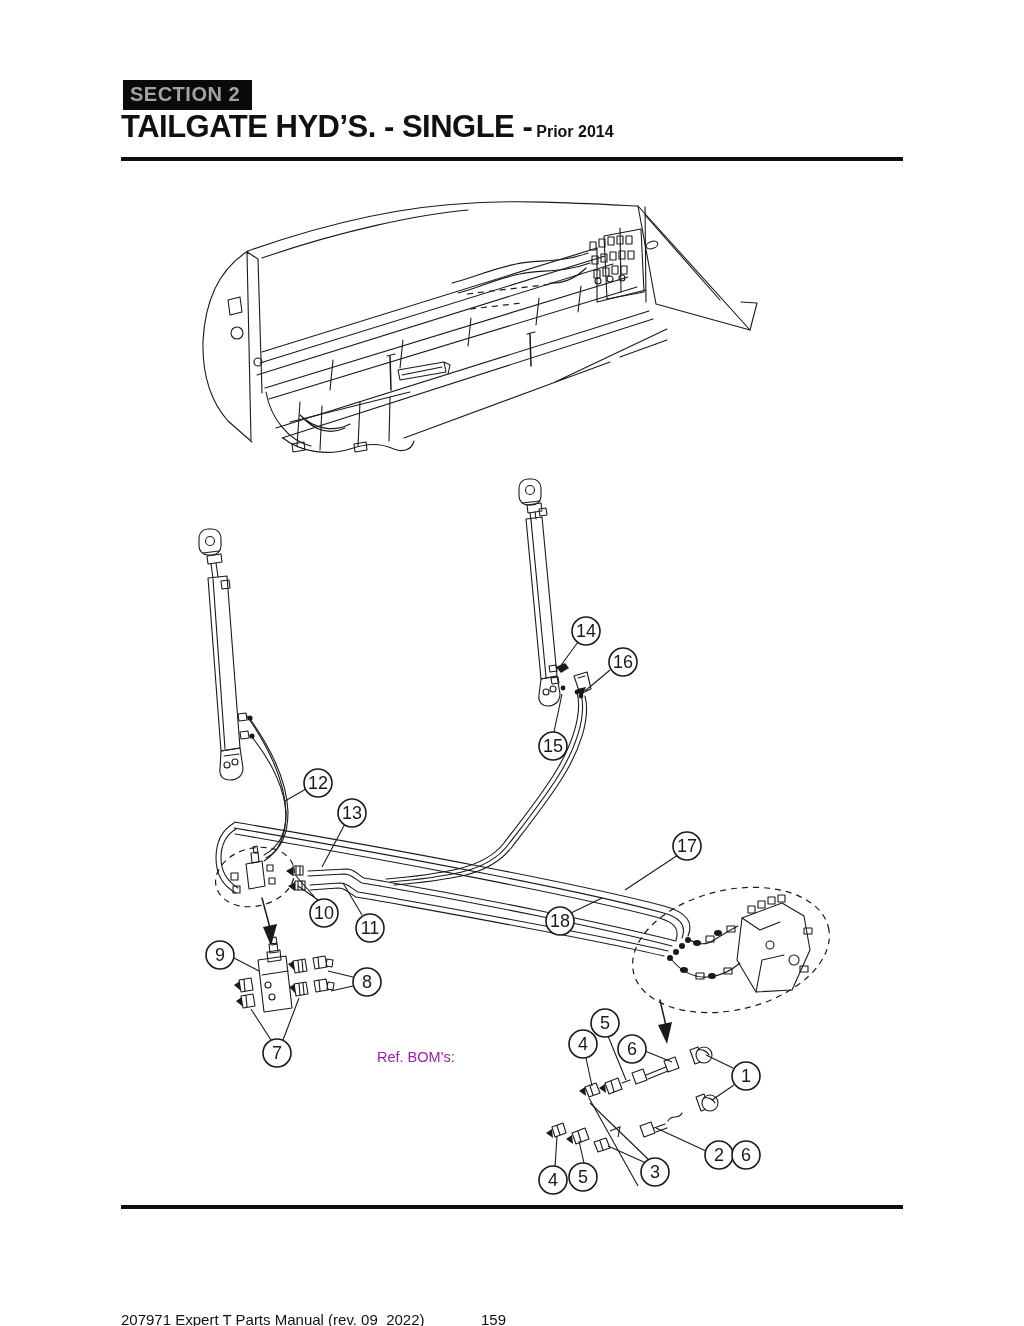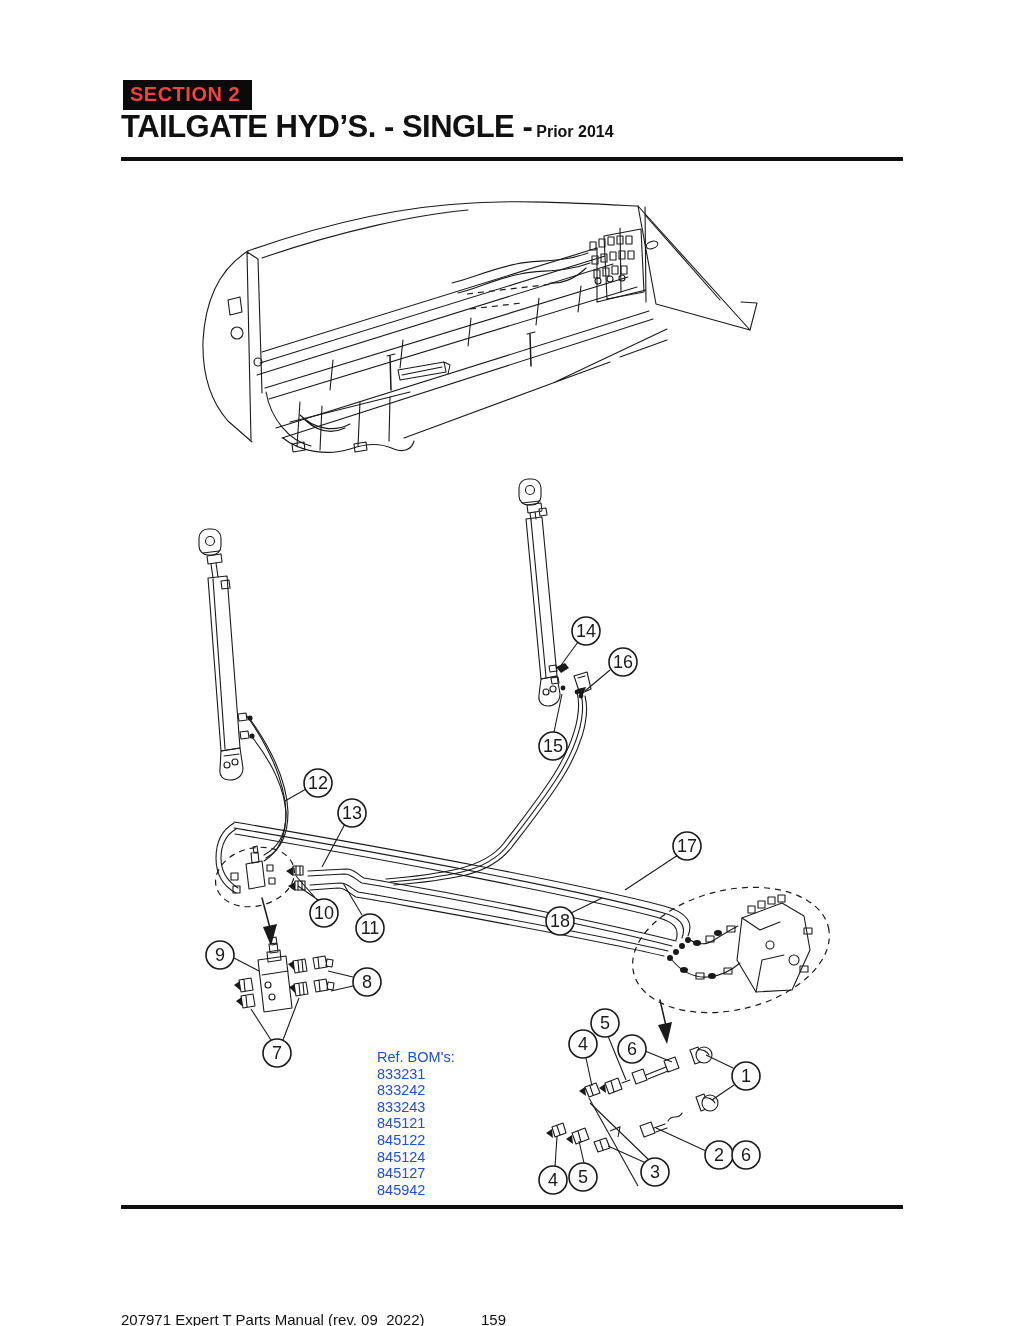--- a/index.html
+++ b/index.html
@@ -1,26 +1,26 @@
 <!DOCTYPE html>
 <html><head>
 <meta charset="utf-8">
 <style>
   html,body{margin:0;padding:0;background:#e8e8e8;}
   .page{position:relative;width:1024px;height:1326px;margin:0 auto;background:#ffffff;
         font-family:"Liberation Sans",sans-serif;color:#111;overflow:hidden;}
-  .badge{position:absolute;left:123px;top:80px;background:#0a0a0a;color:#ef4444;
+  .badge{position:absolute;left:123px;top:80px;background:#0a0a0a;color:#a3a3a3;
          font-size:20px;font-weight:bold;letter-spacing:.5px;padding:3px 12px 4px 7px;}
   .title{position:absolute;left:121px;top:109px;font-size:31px;font-weight:bold;
          letter-spacing:-.5px;white-space:nowrap;}
   .title .suffix{font-size:16px;font-weight:bold;letter-spacing:0;margin-left:4px;}
   .rule{position:absolute;left:121px;width:782px;height:4px;background:#0f0f0f;}
   .rule.top{top:157px;}
   .rule.bottom{top:1205px;}
-  .bom{position:absolute;left:377px;top:1049px;font-size:14.5px;line-height:16.6px;color:#1d4ed8;}
+  .bom{position:absolute;left:377px;top:1049px;font-size:14.5px;line-height:16.6px;color:#a21caf;}
   .footer{position:absolute;left:121px;top:1263px;width:782px;font-size:15px;color:#111;margin-top:48px;}
   .footer .pageno{position:absolute;left:360px;top:0;}
   svg.diagram{position:absolute;left:0;top:0;}
   .ln{fill:none;stroke:#1a1a1a;stroke-width:1.1;stroke-linecap:round;stroke-linejoin:round;}
   .ln2{fill:none;stroke:#1a1a1a;stroke-width:1.5;stroke-linecap:round;stroke-linejoin:round;}
   .fl{fill:#1a1a1a;stroke:none;}
   .wfl{fill:#ffffff;stroke:#1a1a1a;stroke-width:1.1;stroke-linejoin:round;}
   .dash{fill:none;stroke:#1a1a1a;stroke-width:1.2;stroke-dasharray:6 5;}
   .ld{fill:none;stroke:#1a1a1a;stroke-width:1.1;}
   .co{fill:#ffffff;stroke:#1a1a1a;stroke-width:1.6;}
@@ -373,30 +373,20 @@
           <g>
             <circle cx="583" cy="1177" r="14" class="co"></circle>
             <text x="583" y="1177" dy="0.35em" class="cot">5</text>
           </g>
         </g>
     </g>
   </svg>
 
   <div class="bom">
     <div>Ref. BOM's:</div>
-    <div>
-        <div>833231</div>
-        <div>833242</div>
-        <div>833243</div>
-        <div>845121</div>
-        <div>845122</div>
-        <div>845124</div>
-        <div>845127</div>
-        <div>845942</div>
-      </div>
   </div>
 
   <div class="rule bottom"></div>
   <div class="footer">
     <span>207971 Expert T Parts Manual (rev. 09_2022)</span>
     <span class="pageno">159</span>
   </div>
 
 </div>
 

